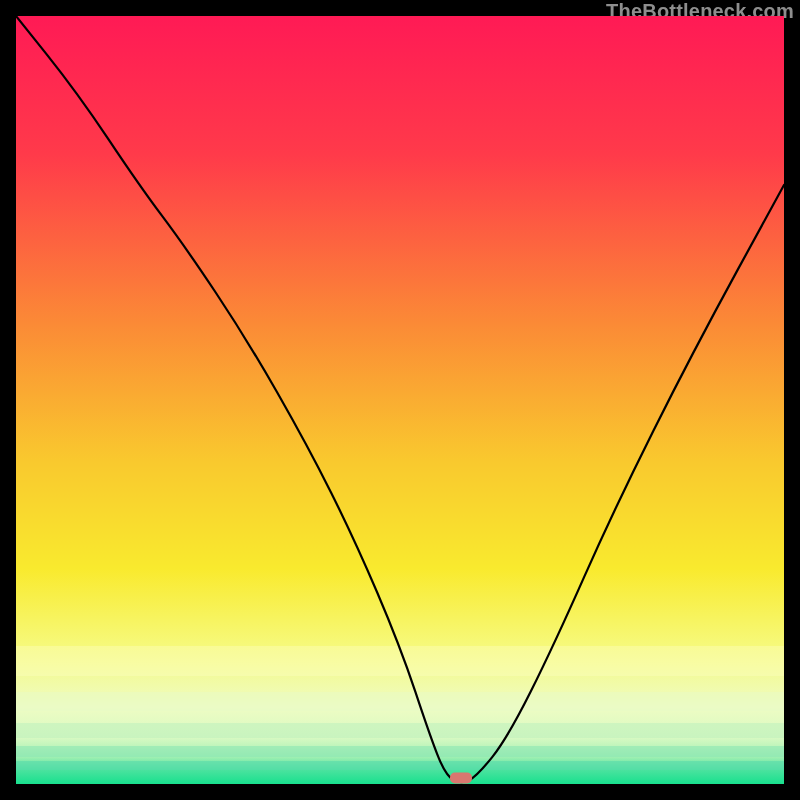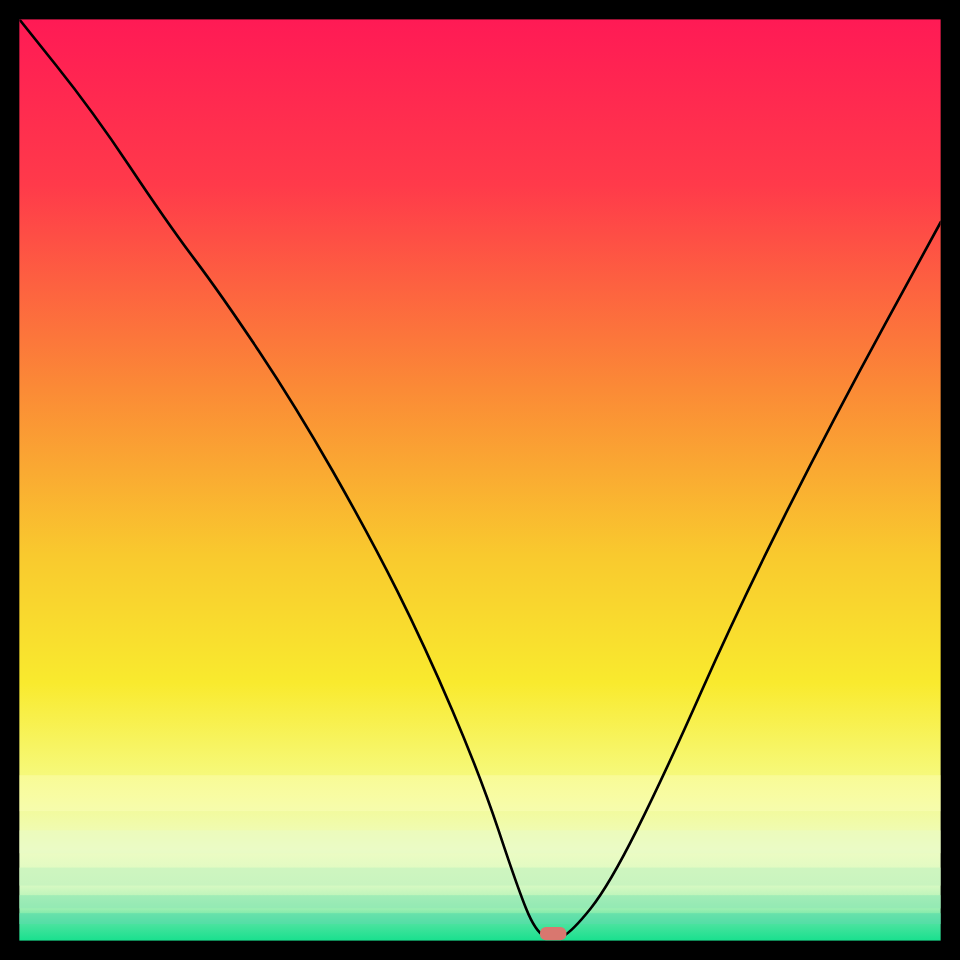--- a/index.html
+++ b/index.html
@@ -60,20 +60,21 @@
     font-size: 20px;
     font-weight: 600;
     color: #8e8e8e;
     letter-spacing: 0.2px;
   }
 </style>
 </head>
 <body>
 
 <div class="frame">
+  <div class="attribution">TheBottleneck.com</div>
 
   <div class="plot">
     <div class="gradient" id="gradient" style="background: linear-gradient(rgb(255, 26, 85) 0%, rgb(255, 58, 74) 18%, rgb(251, 138, 54) 40%, rgb(249, 201, 46) 58%, rgb(249, 234, 46) 72%, rgb(246, 249, 122) 82%, rgb(238, 252, 195) 90%, rgb(215, 249, 194) 94%, rgb(159, 239, 178) 96.5%, rgb(79, 227, 160) 98%, rgb(24, 224, 142) 100%);">
         <div class="band" style="top: 82%; height: 4%; background: rgba(255, 255, 200, 0.35);"></div>
         <div class="band" style="top: 88%; height: 2.5%; background: rgba(230, 250, 200, 0.45);"></div>
         <div class="band" style="top: 92%; height: 2%; background: rgba(190, 240, 190, 0.55);"></div>
         <div class="band" style="top: 95%; height: 1.5%; background: rgba(140, 230, 180, 0.6);"></div>
         <div class="band" style="top: 97%; height: 1.2%; background: rgba(90, 220, 170, 0.65);"></div>
       </div>
 

